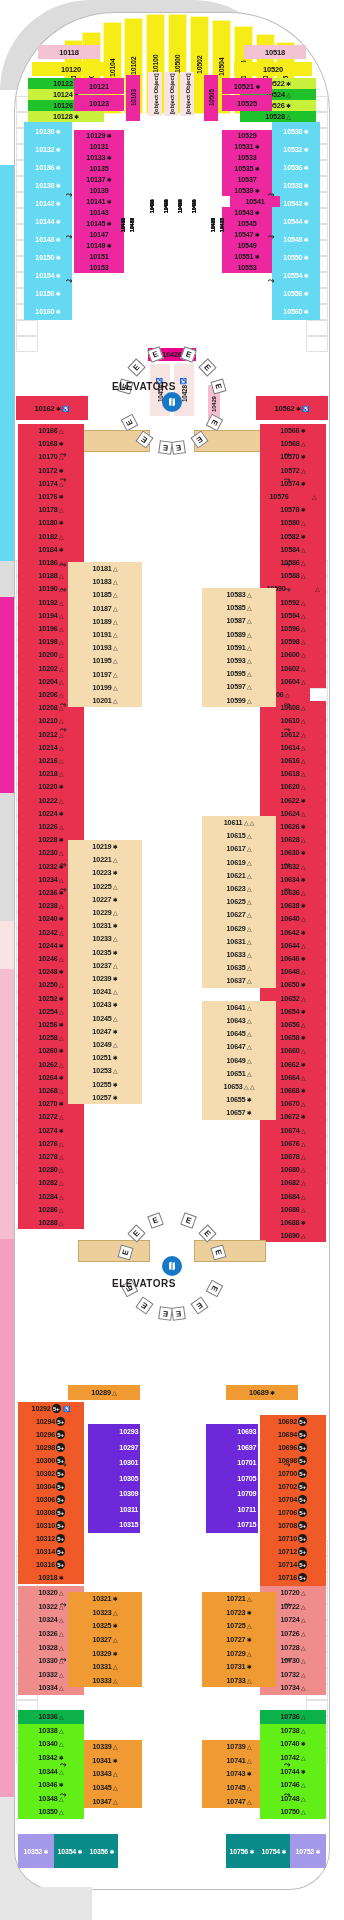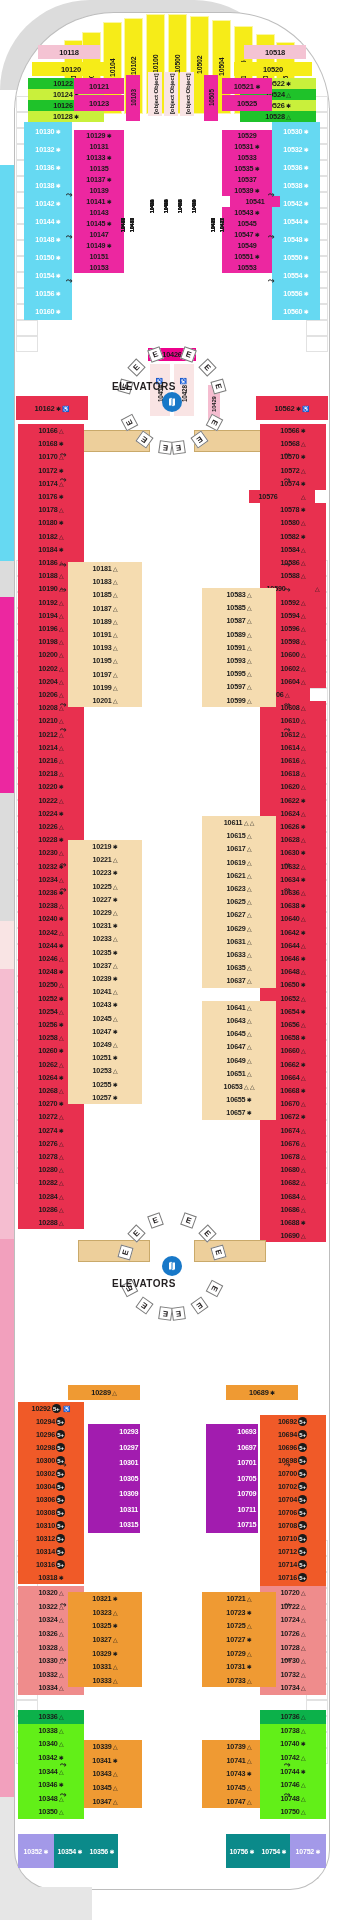--- a/index.html
+++ b/index.html
@@ -25,21 +25,21 @@
   .c-pinkpale{background:#f5bdd0;}
   .c-dots{background:#f9e4e4;}
   .c-green{background:#1fc22a;}
   .c-lime{background:#c9f03b;}
   .c-cyan{background:#66d9f2;}
   .c-red{background:#e8304f;}
   .c-tan{background:#f5dcb0;}
   .c-orange{background:#ef9a33;}
   .c-coral{background:#f05a28;}
   .c-rose{background:#ef8c8c;}
-  .c-teal{background:#a21caf;padding-left:36px;}
+  .c-teal{background:#6d28d9;padding-left:36px;}
   .c-brightgreen{background:#62ef18;}
   .c-darkgreen{background:#0cb14a;}
   .c-purple{background:#a399e8;}
   .c-darkteal{background:#0b8a8a;}
   .c-gray{background:#dcdcdc;}
   .c-lgray{background:#e6e6e6;}
   .c-white{background:#ffffff;}
   .c-pink-dark{background:#f2a0bd;}
 
   .txt-w{color:#ffffff;}
@@ -927,21 +927,21 @@
         <span class="sym">✱</span>
       </div>
       <div class="cab c-red" style="left: 260px; top: 463.6px; width: 66px; height: 13.2px; font-size: 7.2px;">
         <span class="n">10572</span>
         <span class="sym">△</span>
       </div>
       <div class="cab c-red" style="left: 260px; top: 476.8px; width: 66px; height: 13.2px; font-size: 7.2px;">
         <span class="n">10574</span>
         <span class="sym">✱</span>
       </div>
-      <div class="cab c-red" style="left: 249px; top: 490px; width: 66px; height: 13.2px; font-size: 7.2px; gap: 22px;">
+      <div class="cab c-red" style="left: 260px; top: 490px; width: 66px; height: 13.2px; font-size: 7.2px; gap: 22px;">
         <span class="n">10576</span>
         <span class="sym">△</span>
       </div>
       <div class="cab c-red" style="left: 260px; top: 503.2px; width: 66px; height: 13.2px; font-size: 7.2px;">
         <span class="n">10578</span>
         <span class="sym">✱</span>
       </div>
       <div class="cab c-red" style="left: 260px; top: 516.4px; width: 66px; height: 13.2px; font-size: 7.2px;">
         <span class="n">10580</span>
         <span class="sym">△</span>

